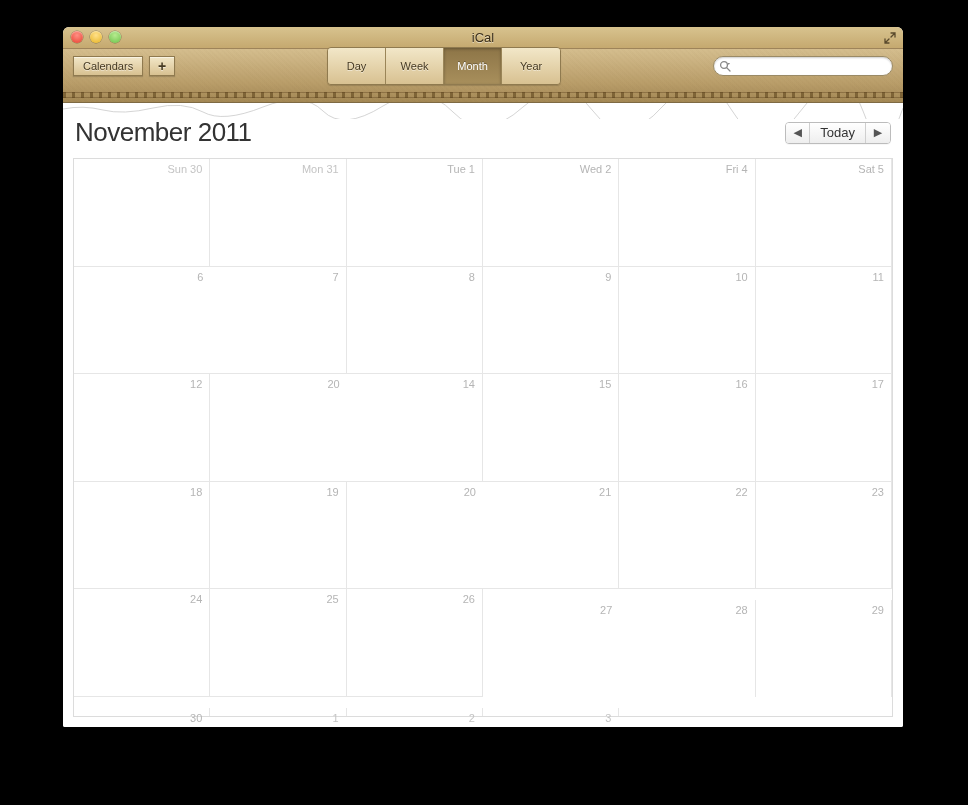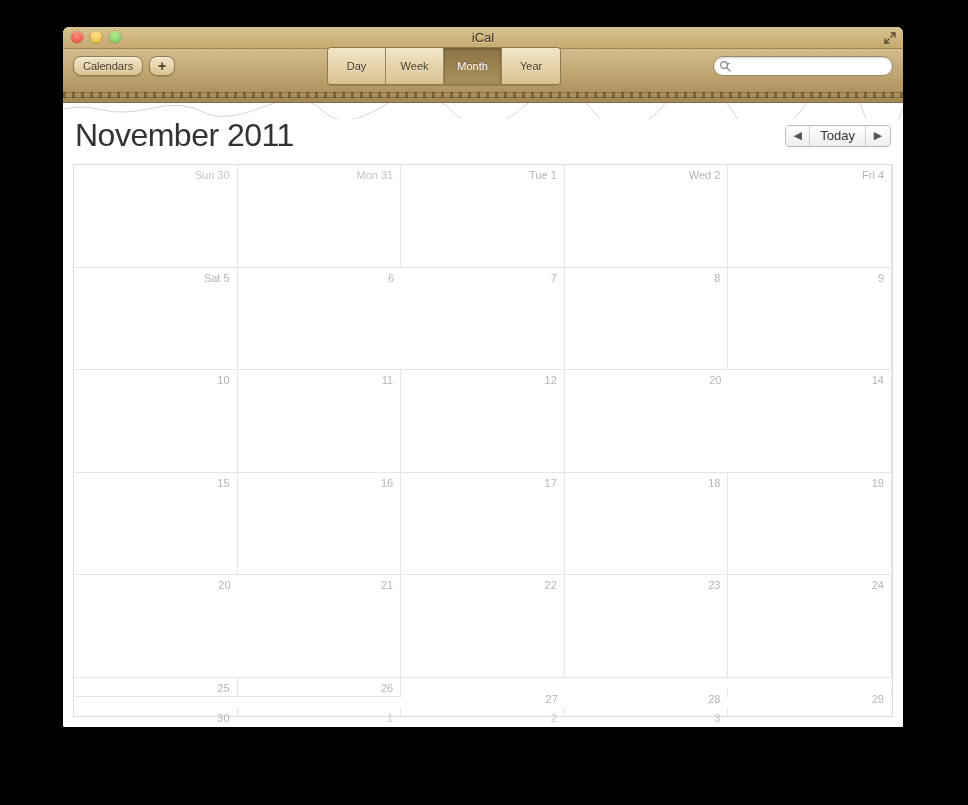--- a/index.html
+++ b/index.html
@@ -89,21 +89,21 @@
     align-items: center;
     height: 26px;
   }
   .btn {
     height: 20px;
     padding: 0 9px;
     font-size: 11px;
     color: #463a22;
     background: linear-gradient(to bottom, #f2e7c8, #d8c191);
     border: 1px solid #8f7a4f;
-    border-radius: 8px;
+    border-radius: 0;
     box-shadow: inset 0 1px 0 rgba(255,255,255,0.5), 0 1px 1px rgba(0,0,0,0.15);
     display: inline-flex;
     align-items: center;
     justify-content: center;
     text-shadow: 0 1px 0 rgba(255,255,255,0.5);
     cursor: pointer;
   }
   .btn.add { width: 26px; padding: 0; font-size: 14px; font-weight: bold; margin-left: 6px; }
   .seg {
     display: inline-flex;
@@ -162,21 +162,21 @@
     display: flex;
     flex-direction: column;
   }
   .content-header {
     display: flex;
     align-items: center;
     margin-bottom: 10px;
     padding: 0 2px;
   }
   .month-title {
-    font-size: 32px;
+    font-size: 26px;
     font-weight: 300;
     color: #333;
     letter-spacing: -0.5px;
   }
   .month-title .mname { font-weight: 400; }
   .nav {
     margin-left: auto;
     display: flex;
     border: 1px solid #bcbcbc;
     border-radius: 4px;
@@ -193,21 +193,21 @@
     color: #333;
     cursor: pointer;
     display: flex; align-items: center; justify-content: center;
     padding: 0 10px;
   }
   .nav button:last-child { border-right: none; }
   .nav .arrow { width: 24px; padding: 0; color: #555; font-size: 11px; }
   .grid {
     flex: 1;
     display: grid;
-    grid-template-columns: repeat(5, 1fr);
+    grid-template-columns: repeat(6, 1fr);
     grid-template-rows: repeat(5, 1fr);
     border: 1px solid #dcdcdc;
   }
   .cell {
     border-right: 1px solid #e6e6e6;
     border-bottom: 1px solid #e6e6e6;
     position: relative;
     padding: 4px 6px;
   }
   .cell:nth-child(7n) { border-right: none; }

